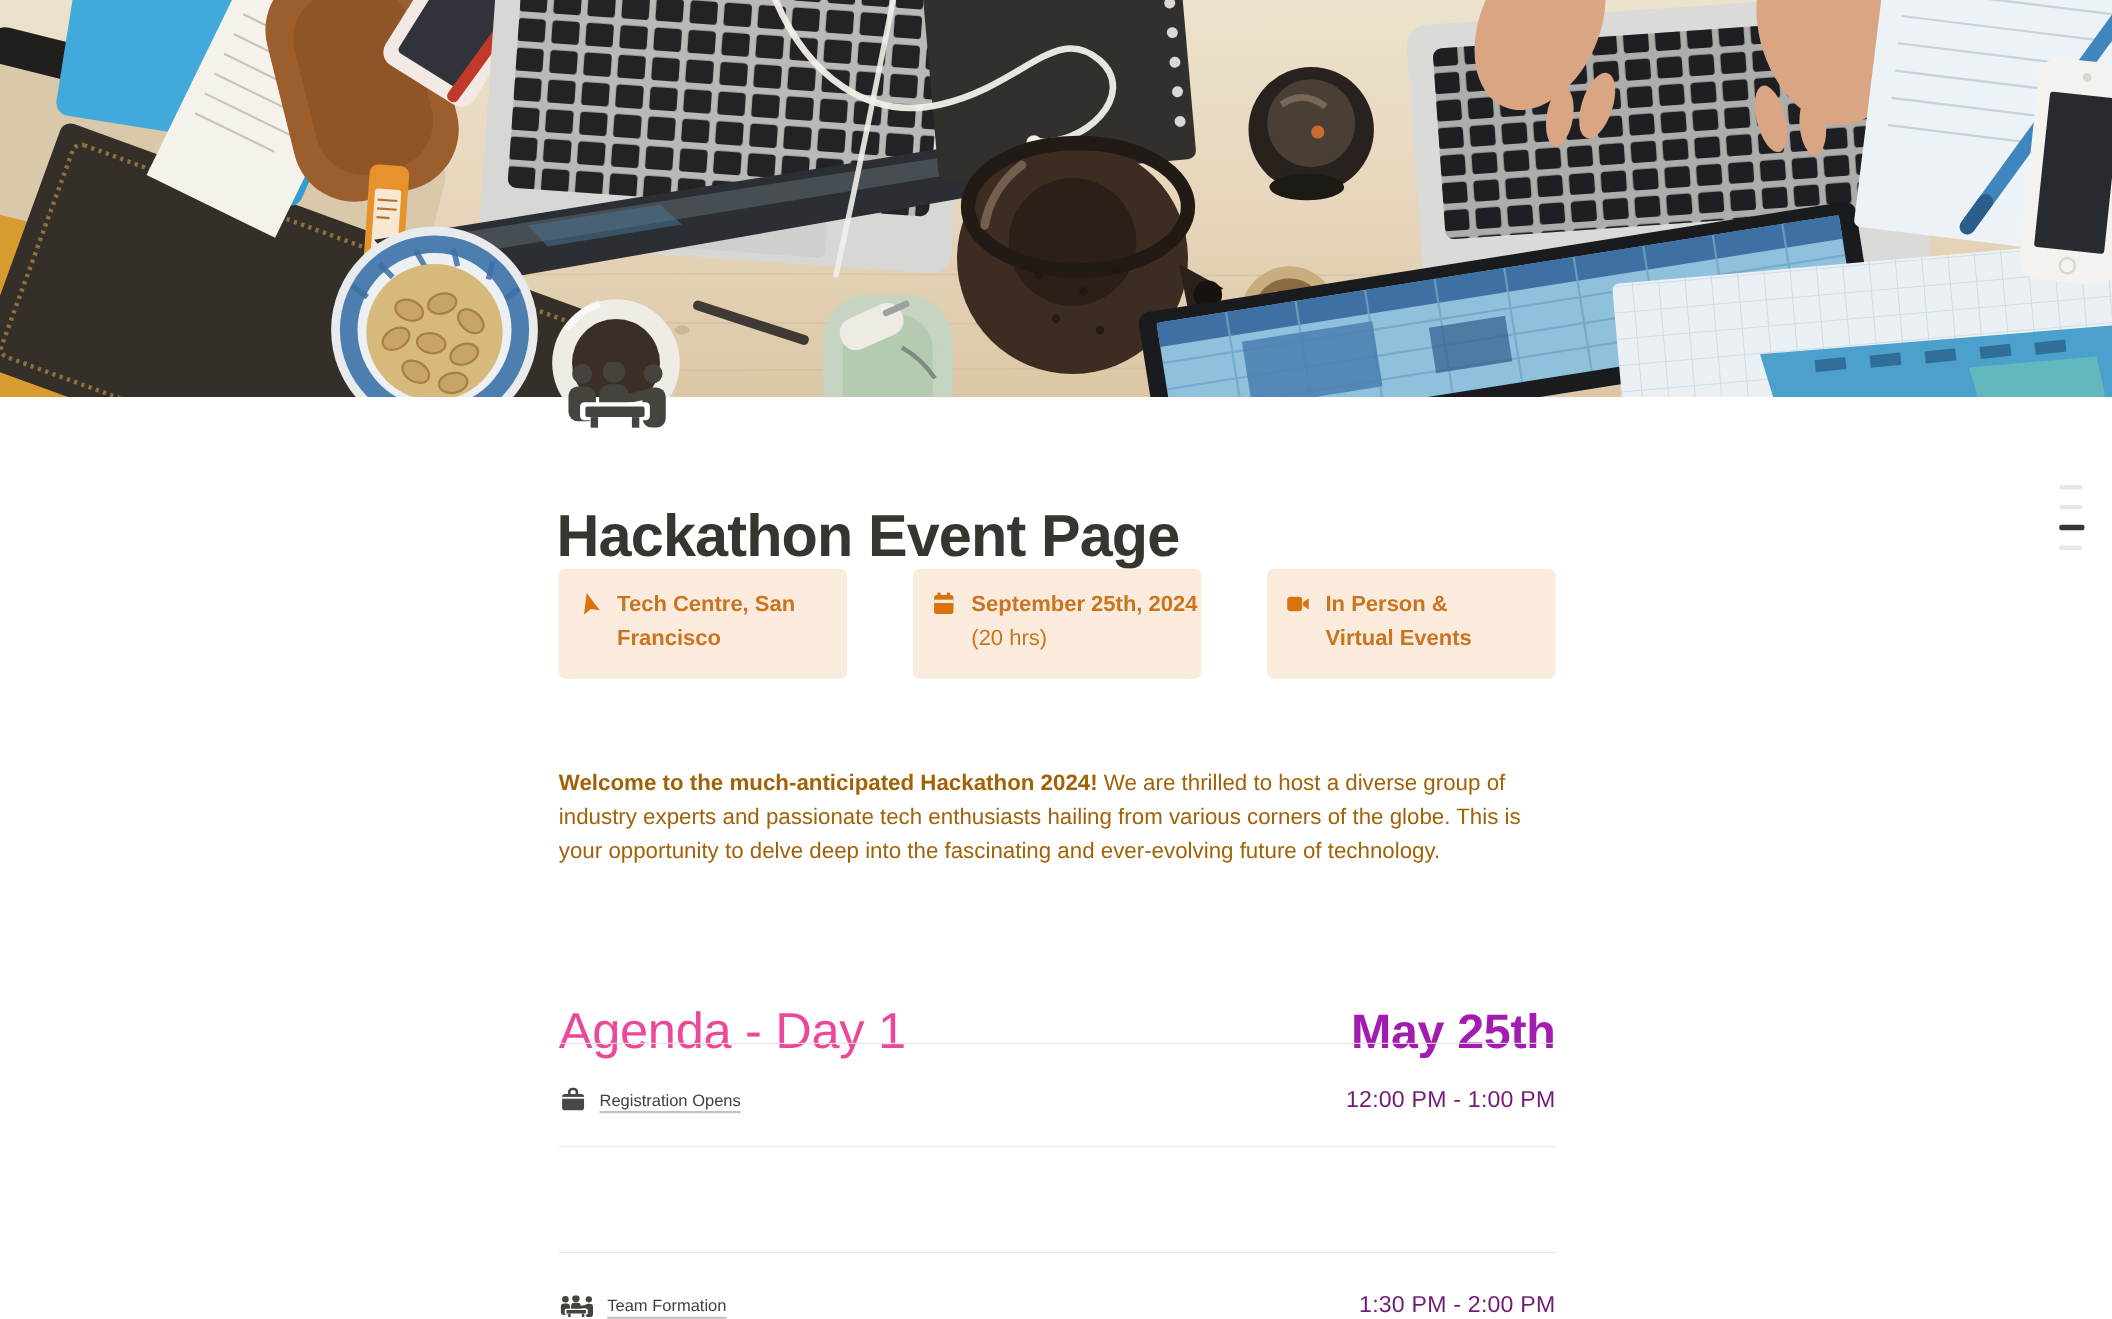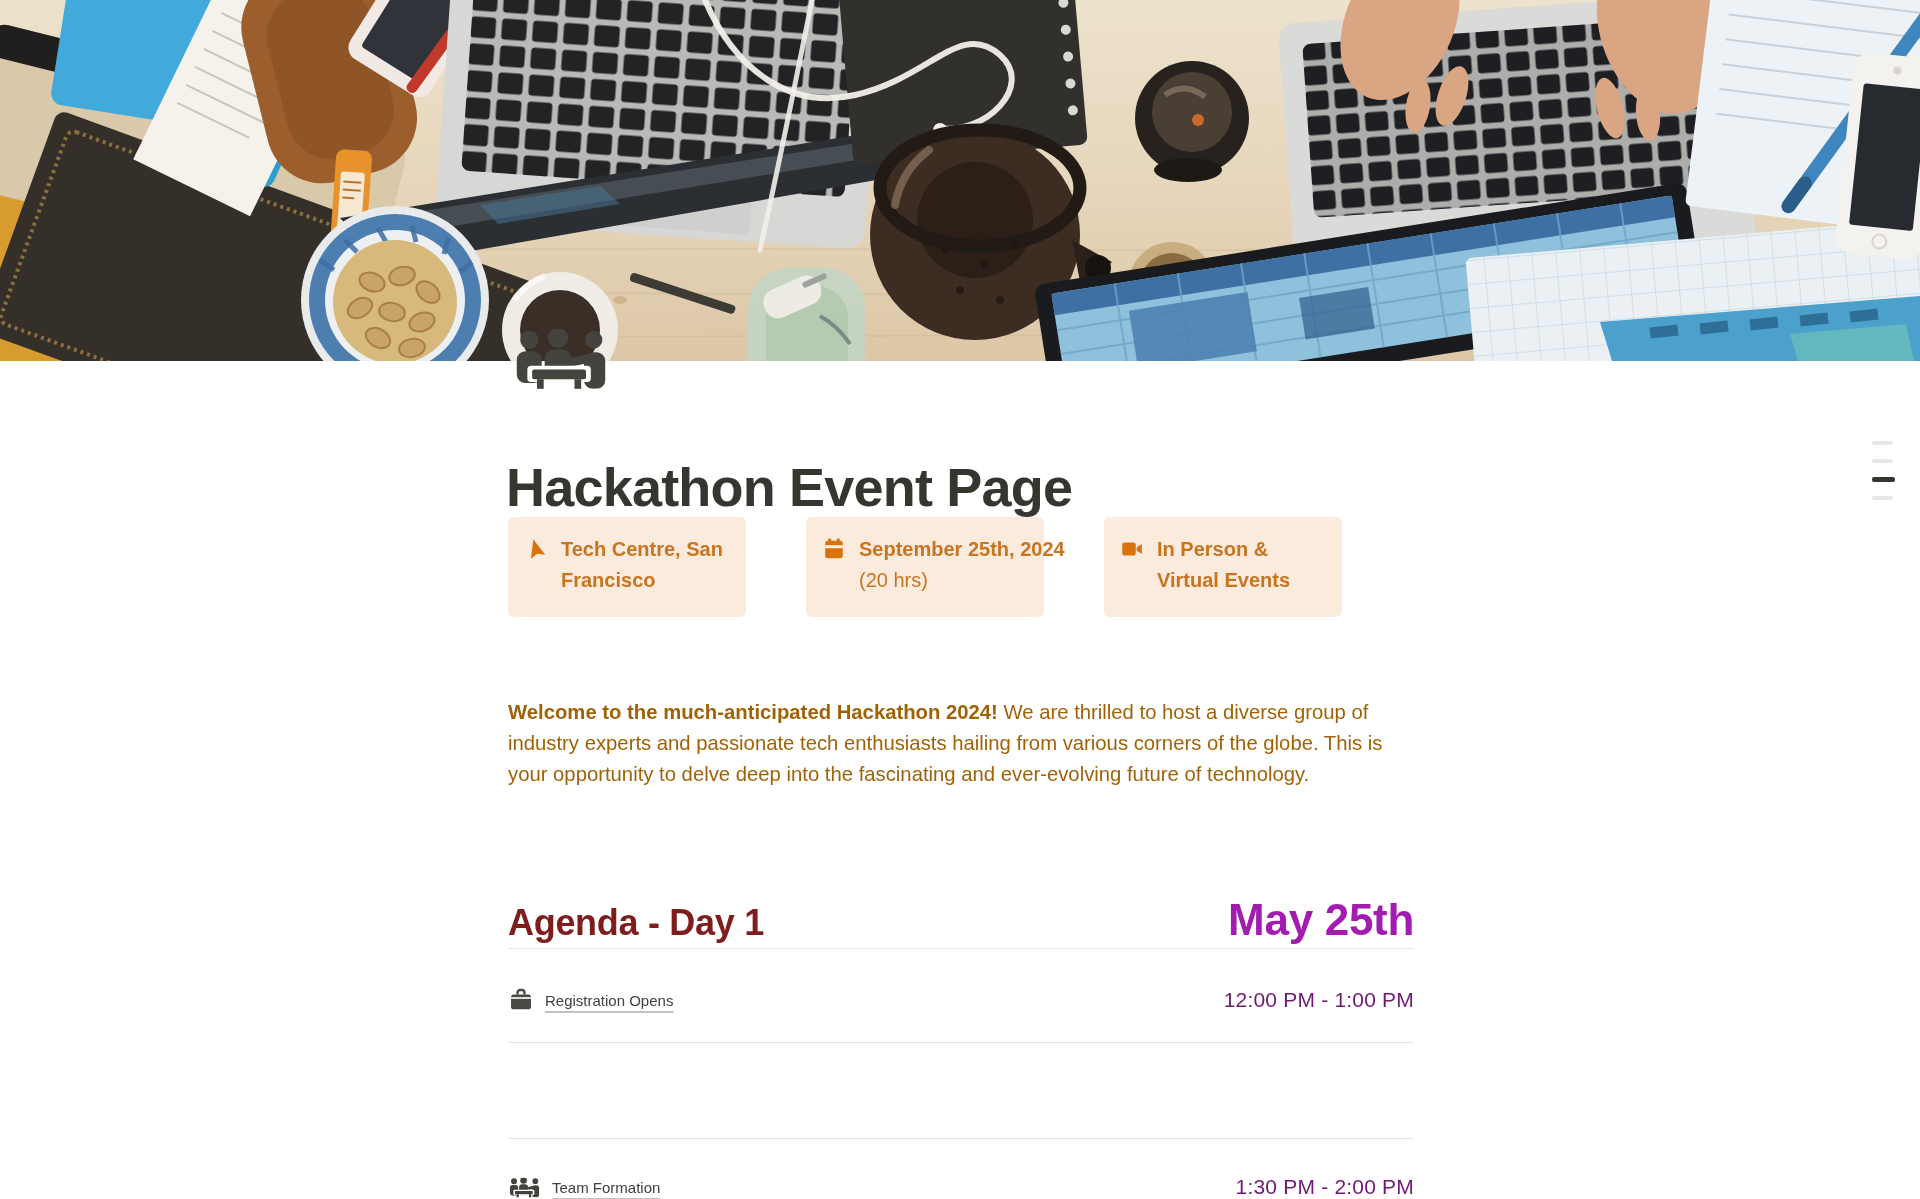--- a/index.html
+++ b/index.html
@@ -4,31 +4,31 @@
 <style>
   html,body{margin:0;padding:0;background:#ffffff;}
   .page{position:relative;width:1920px;height:1199px;overflow:hidden;background:#fff;
         font-family:"Liberation Sans","DejaVu Sans",sans-serif;color:#37352F;}
   .cover{position:absolute;left:0;top:0;width:1920px;height:361px;overflow:hidden;}
   .cover svg{display:block;}
   .page-icon{position:absolute;left:511px;top:329px;width:100px;height:60px;z-index:5;cursor:pointer;}
   .title{position:absolute;left:506px;top:420px;font-size:54px;font-weight:700;
          letter-spacing:-0.8px;color:#37352F;white-space:nowrap;}
   .callouts{position:absolute;left:508px;top:517px;display:flex;gap:60px;}
-  .callout{width:238px;height:100px;background:#FAEBDD;border-radius:6px;
+  .callout{width:262px;height:100px;background:#FAEBDD;border-radius:6px;
            padding:17px 16px;box-sizing:border-box;display:flex;gap:13px;align-items:flex-start;}
   .c-icon{flex:0 0 24px;margin-top:3px;}
   .c-icon svg{width:24px;height:24px;display:block;}
   .c-line{display:block;font-size:20px;line-height:31px;font-weight:700;color:#C9741F;white-space:nowrap;}
   .c-line.reg{font-weight:400;}
   .intro{position:absolute;left:508px;top:677px;width:900px;font-size:20.3px;line-height:31px;color:#a16207;}
   .intro .b{font-weight:700;}
   .h2row{position:absolute;left:508px;top:872px;width:906px;display:flex;
          justify-content:space-between;align-items:baseline;}
-  .h2{font-size:36px;font-weight:700;color:#7f1d1d;letter-spacing:-0.3px;}
+  .h2{font-size:46px;font-weight:400;color:#ec4899;letter-spacing:-0.3px;}
   .h2date{font-size:44px;font-weight:700;color:#a21caf;letter-spacing:-0.3px;}
   .divider{position:absolute;left:508px;width:906px;height:1px;background:#E5E4E1;}
   .d1{top:948px;} .d2{top:1042px;} .d3{top:1138px;}
   .row{position:absolute;left:508px;width:906px;height:48px;display:flex;
        justify-content:space-between;align-items:center;}
   .r1{top:976px;} .r2{top:1070px;} .r3{top:1163px;}
   .row-left{display:flex;align-items:center;gap:11px;}
   .r-icon svg{display:block;}
   .r-icon.sq svg{width:26px;height:26px;}
   .r-icon.wide svg{width:33px;height:21px;}

